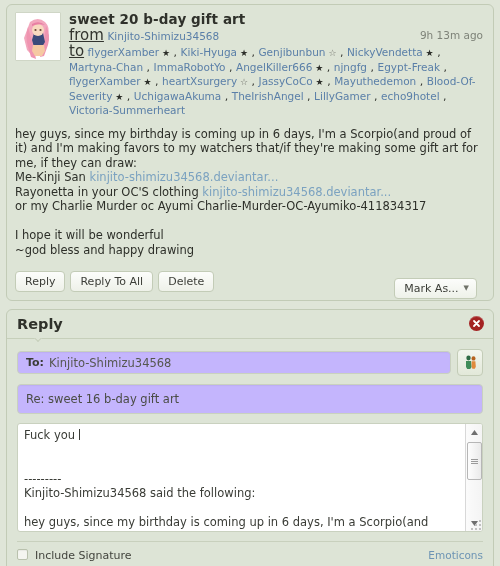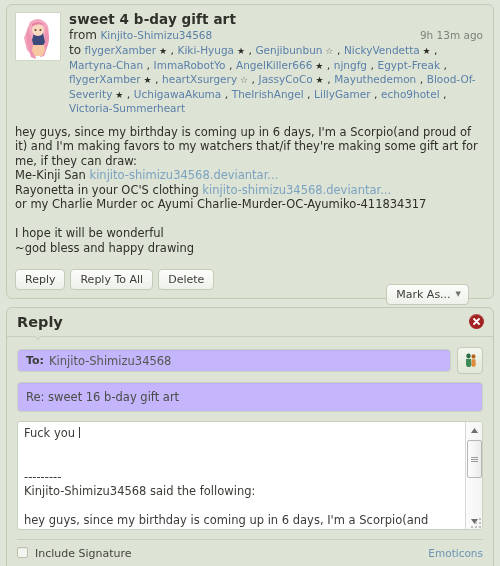--- a/index.html
+++ b/index.html
@@ -19,21 +19,21 @@
   }
   .msg-head{display:flex;align-items:flex-start;}
   .avatar{
     width:44px;height:47px;background:#ffffff;border:1px solid #cfd6c6;
     flex:0 0 auto;margin-right:8px;position:relative;overflow:hidden;border-radius:1px;
   }
   .avatar svg{display:block;}
   .head-txt{flex:1 1 auto;min-width:0;}
   .subject{font-size:13.5px;font-weight:bold;color:#2f312b;line-height:15px;letter-spacing:.1px;}
   .fromline{line-height:14px;padding-top:1px;}
-  .lbl{color:#32342e;font-size:12px;}
+  .lbl{color:#32342e;font-size:15px;text-decoration:underline;}
   .ulink{color:#5a7fa8;text-decoration:none;font-size:10.5px;}
   .toline{line-height:13.5px;padding-top:1px;}
   .toline .ulink{margin:0;}
   .star{color:#2d2f2a;font-size:9px;}
   .star.open{color:#6b6d66;}
   .sep{color:#32342e;}
   .timeago{
     position:absolute;right:10px;top:24px;color:#7e8379;font-size:10.5px;white-space:nowrap;margin-left:16px;
   }
 
@@ -44,21 +44,21 @@
 
   .msg-actions{margin-top:13px;display:flex;align-items:center;position:relative;height:22px;}
   .btn{
     display:inline-flex;align-items:center;justify-content:center;
     height:21px;padding:0 9px;margin-right:5px;
     background:linear-gradient(#fcfdfb,#eef1e9);
     border:1px solid #c3ccb7;border-radius:4px;
     font-size:11px;color:#3c3e38;cursor:pointer;box-sizing:border-box;
   }
   .markas{
-    position:absolute;right:0;top:0;height:21px;padding:0 7px 0 9px;margin:16px;
+    position:absolute;right:0;top:0;height:21px;padding:0 7px 0 9px;margin:8px;
     display:inline-flex;align-items:center;justify-content:space-between;
   }
   .caret{margin-left:5px;font-size:7px;color:#6f7268;line-height:1;}
 
   
   .reply-panel{
     margin-top:8px;width:488px;box-sizing:border-box;
     background:#dde4d6;border:1px solid #c2cbb6;border-radius:6px;
     position:relative;padding:0 0 8px 0;
   }
@@ -168,21 +168,21 @@
           <path d="M18 20 h9 l2 9 -3 5 h-8 l-2-7 z" fill="#3b4a7a"></path>
           <path d="M17 32 h11 l1 6 -3 5 h-7 l-3-5 z" fill="#f6c9a2"></path>
           <ellipse cx="22" cy="17" rx="6" ry="6" fill="#f8d9bf"></ellipse>
           <circle cx="19.5" cy="17" r="1.1" fill="#6b4a3a"></circle>
           <circle cx="24.5" cy="17" r="1.1" fill="#6b4a3a"></circle>
           <path d="M16 11 q7-4 13 1 q-7-2-13 1z" fill="#e87fa3"></path>
         </svg>
       </div>
 
       <div class="head-txt">
-        <div class="subject">sweet 4 b-day gift art</div>
+        <div class="subject">sweet 20 b-day gift art</div>
 
         <div class="fromline">
           <span class="lbl">from</span>
           <span class="ulink">Kinjito-Shimizu34568</span>
         </div>
 
         <div class="toline">
           <span class="lbl">to</span>
           <span id="recips"><span class="ulink">flygerXamber</span><span class="star"> ★</span><span class="sep"> , </span><span class="ulink">Kiki-Hyuga</span><span class="star"> ★</span><span class="sep"> , </span><span class="ulink">Genjibunbun</span><span class="star open"> ☆</span><span class="sep"> , </span><span class="ulink">NickyVendetta</span><span class="star"> ★</span><span class="sep"> , </span><span class="ulink">Martyna-Chan</span><span class="sep"> , </span><span class="ulink">ImmaRobotYo</span><span class="sep"> , </span><span class="ulink">AngelKiller666</span><span class="star"> ★</span><span class="sep"> , </span><span class="ulink">njngfg</span><span class="sep"> , </span><span class="ulink">Egypt-Freak</span><span class="sep"> , </span><span class="ulink">flygerXamber</span><span class="star"> ★</span><span class="sep"> , </span><span class="ulink">heartXsurgery</span><span class="star open"> ☆</span><span class="sep"> , </span><span class="ulink">JassyCoCo</span><span class="star"> ★</span><span class="sep"> , </span><span class="ulink">Mayuthedemon</span><span class="sep"> , </span><span class="ulink">Blood-Of-Severity</span><span class="star"> ★</span><span class="sep"> , </span><span class="ulink">UchigawaAkuma</span><span class="sep"> , </span><span class="ulink">TheIrishAngel</span><span class="sep"> , </span><span class="ulink">LillyGamer</span><span class="sep"> , </span><span class="ulink">echo9hotel</span><span class="sep"> , </span><span class="ulink">Victoria-Summerheart</span></span>
         </div>

